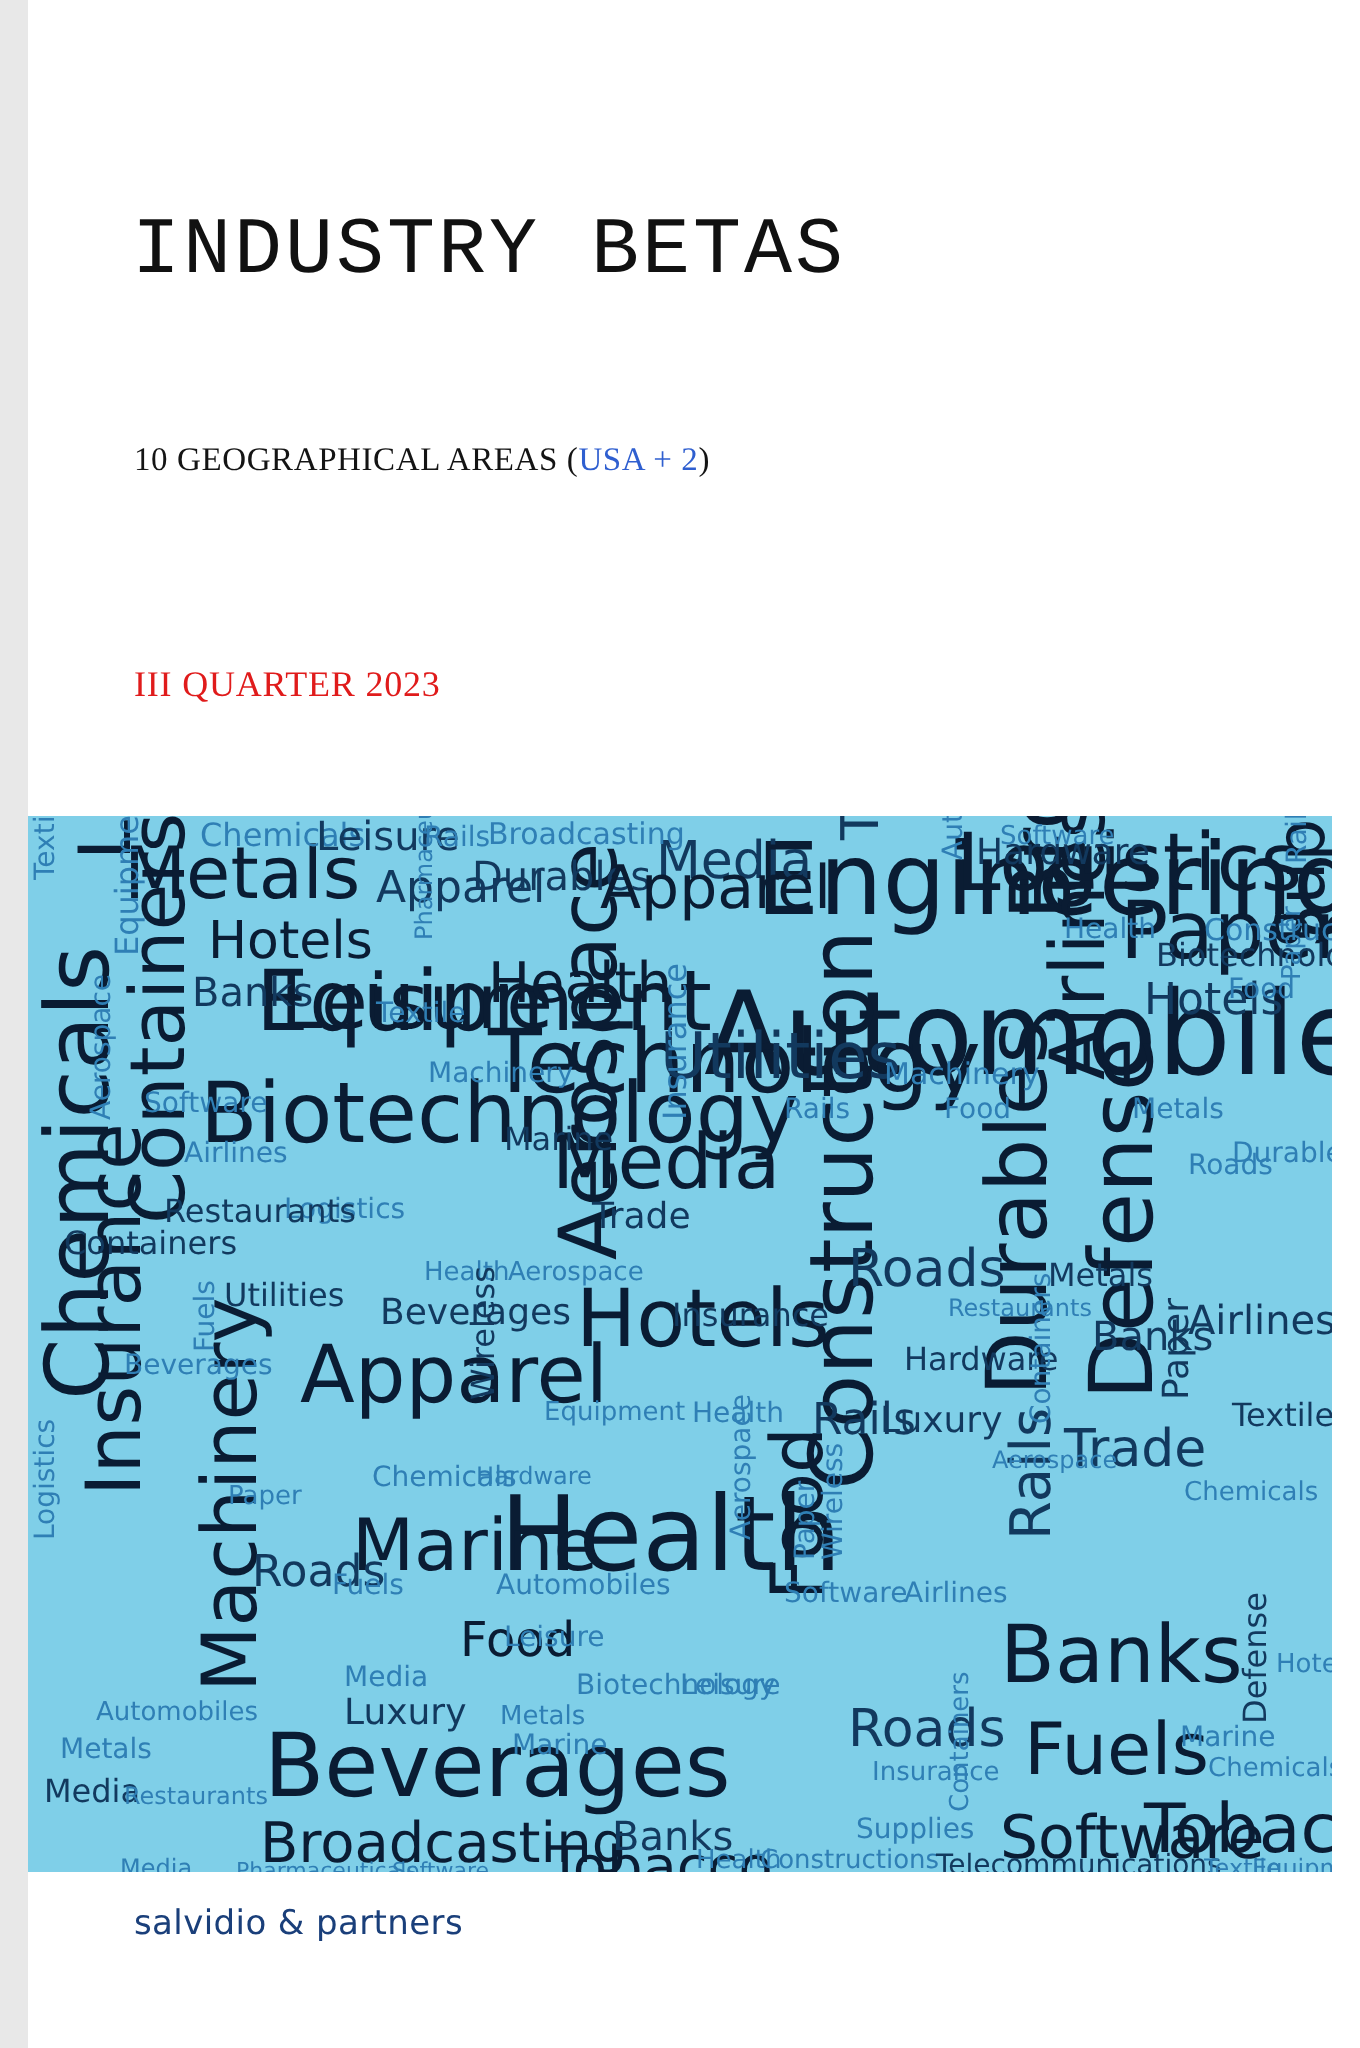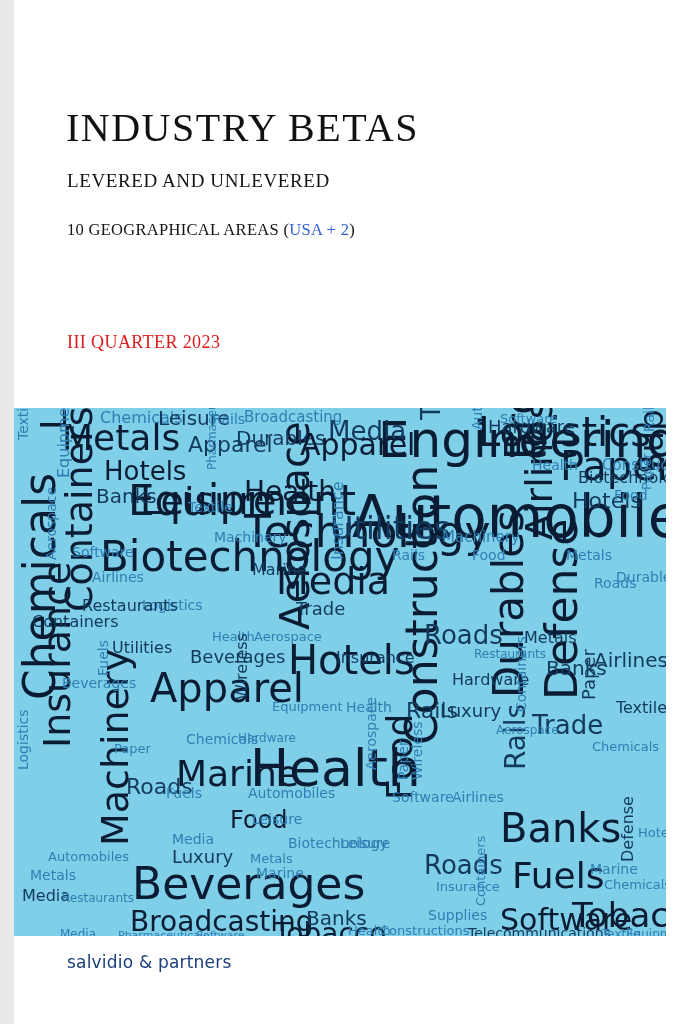--- a/index.html
+++ b/index.html
@@ -35,21 +35,21 @@
     width: 680px;
     height: 1024px;
   }
   .title {
     position: absolute;
     left: 66px;
     top: 104px;
     font-size: 40px;
     letter-spacing: 1.5px;
     color: #111111;
-    font-family: Liberation Serif, serif;
+    font-family: Liberation Mono, monospace;
     font-weight: normal;
     white-space: nowrap;
   }
   .subtitle {
     position: absolute;
     left: 67px;
     top: 170px;
     font-size: 19px;
     letter-spacing: 0.6px;
     color: #141414;
@@ -123,21 +123,20 @@
 <body>
 
 <div class="page">
 
   <div class="left-strip"></div>
 
   <div class="content">
 
     <div class="title">INDUSTRY BETAS</div>
 
-    <div class="subtitle">LEVERED AND UNLEVERED</div>
 
     <div class="facts">
       <div>
         <span>10 GEOGRAPHICAL AREAS (</span><span class="accent-blue">USA + 2</span><span>)</span>
       </div>
     </div>
 
     <div class="quarter">III QUARTER 2023</div>
 
     <div class="cloud">

